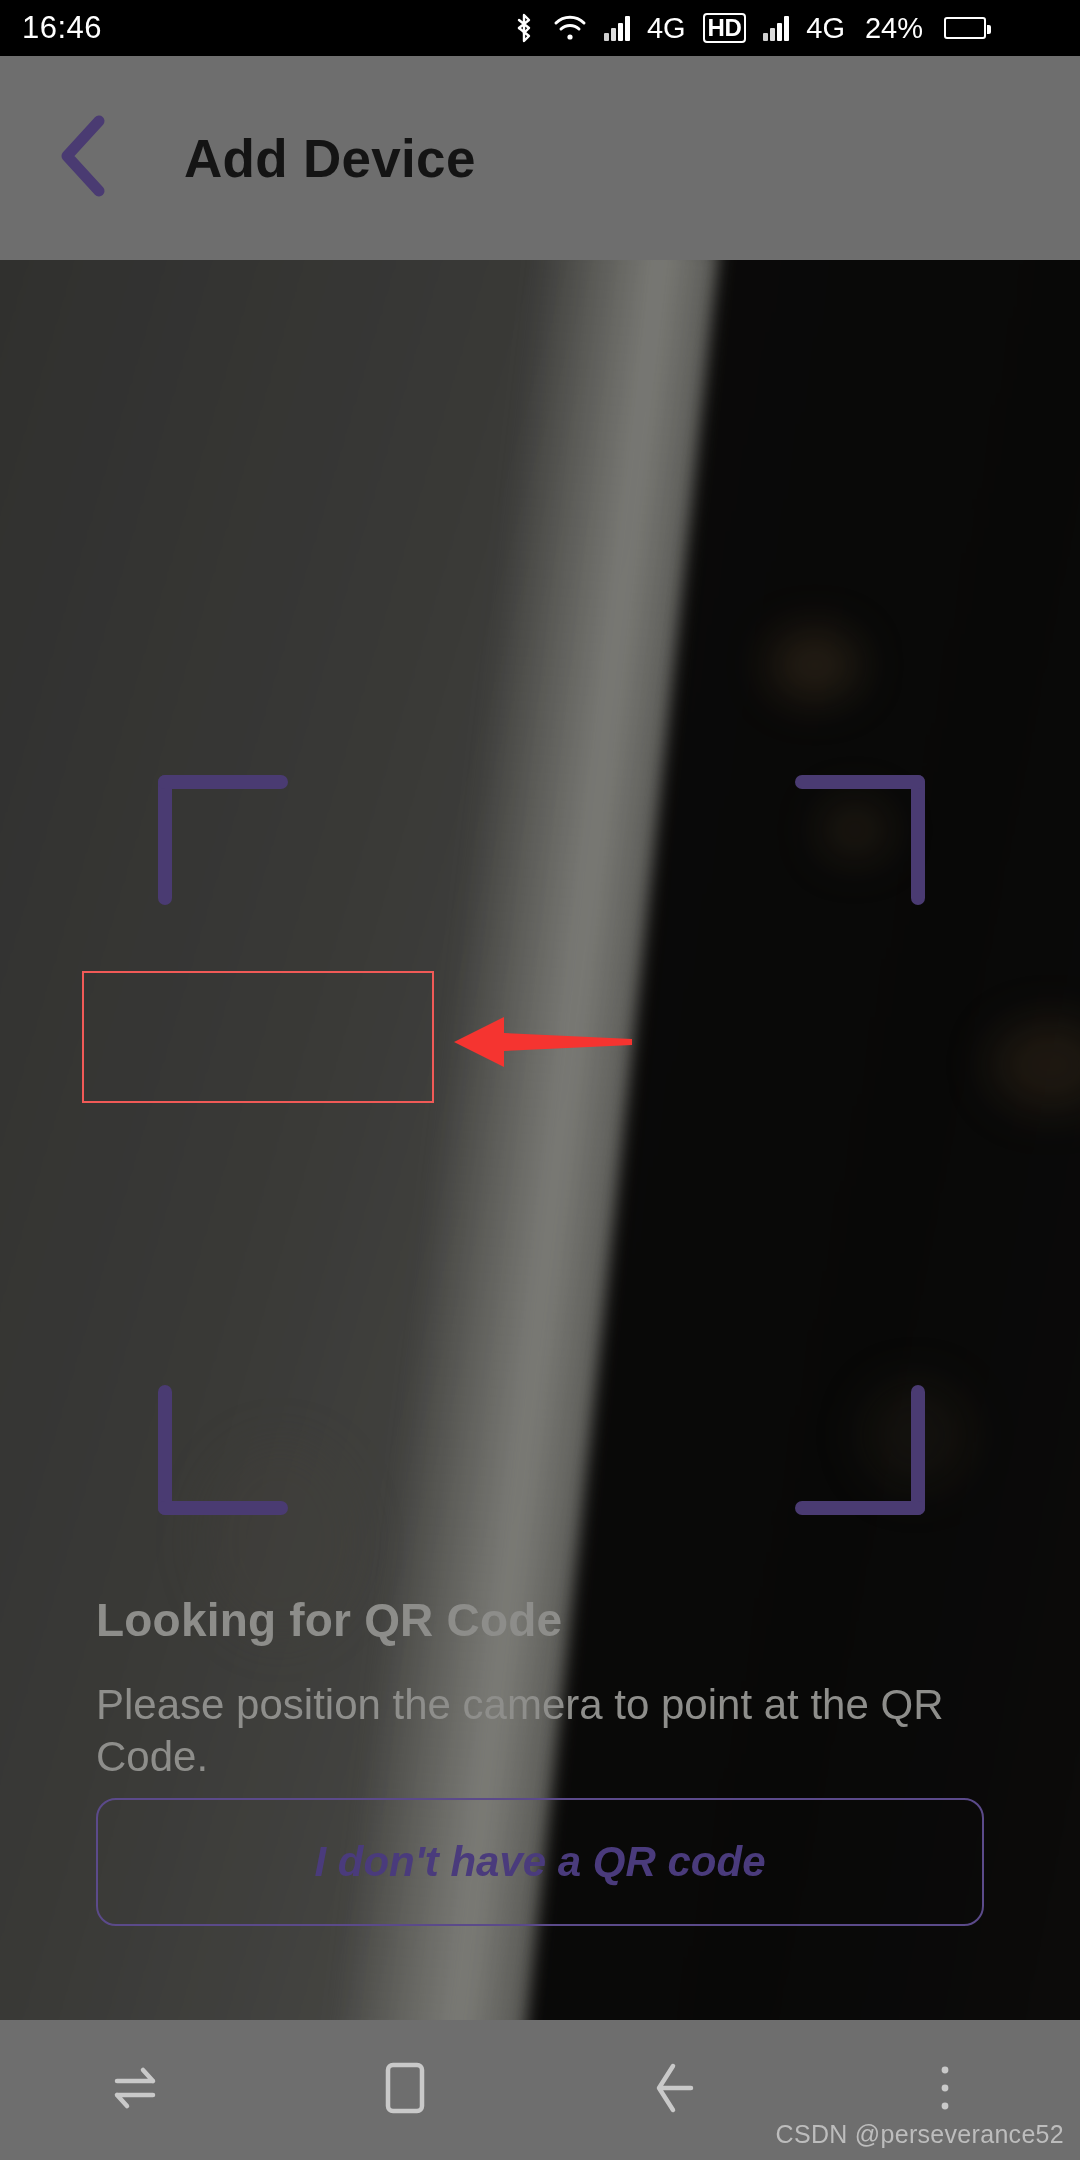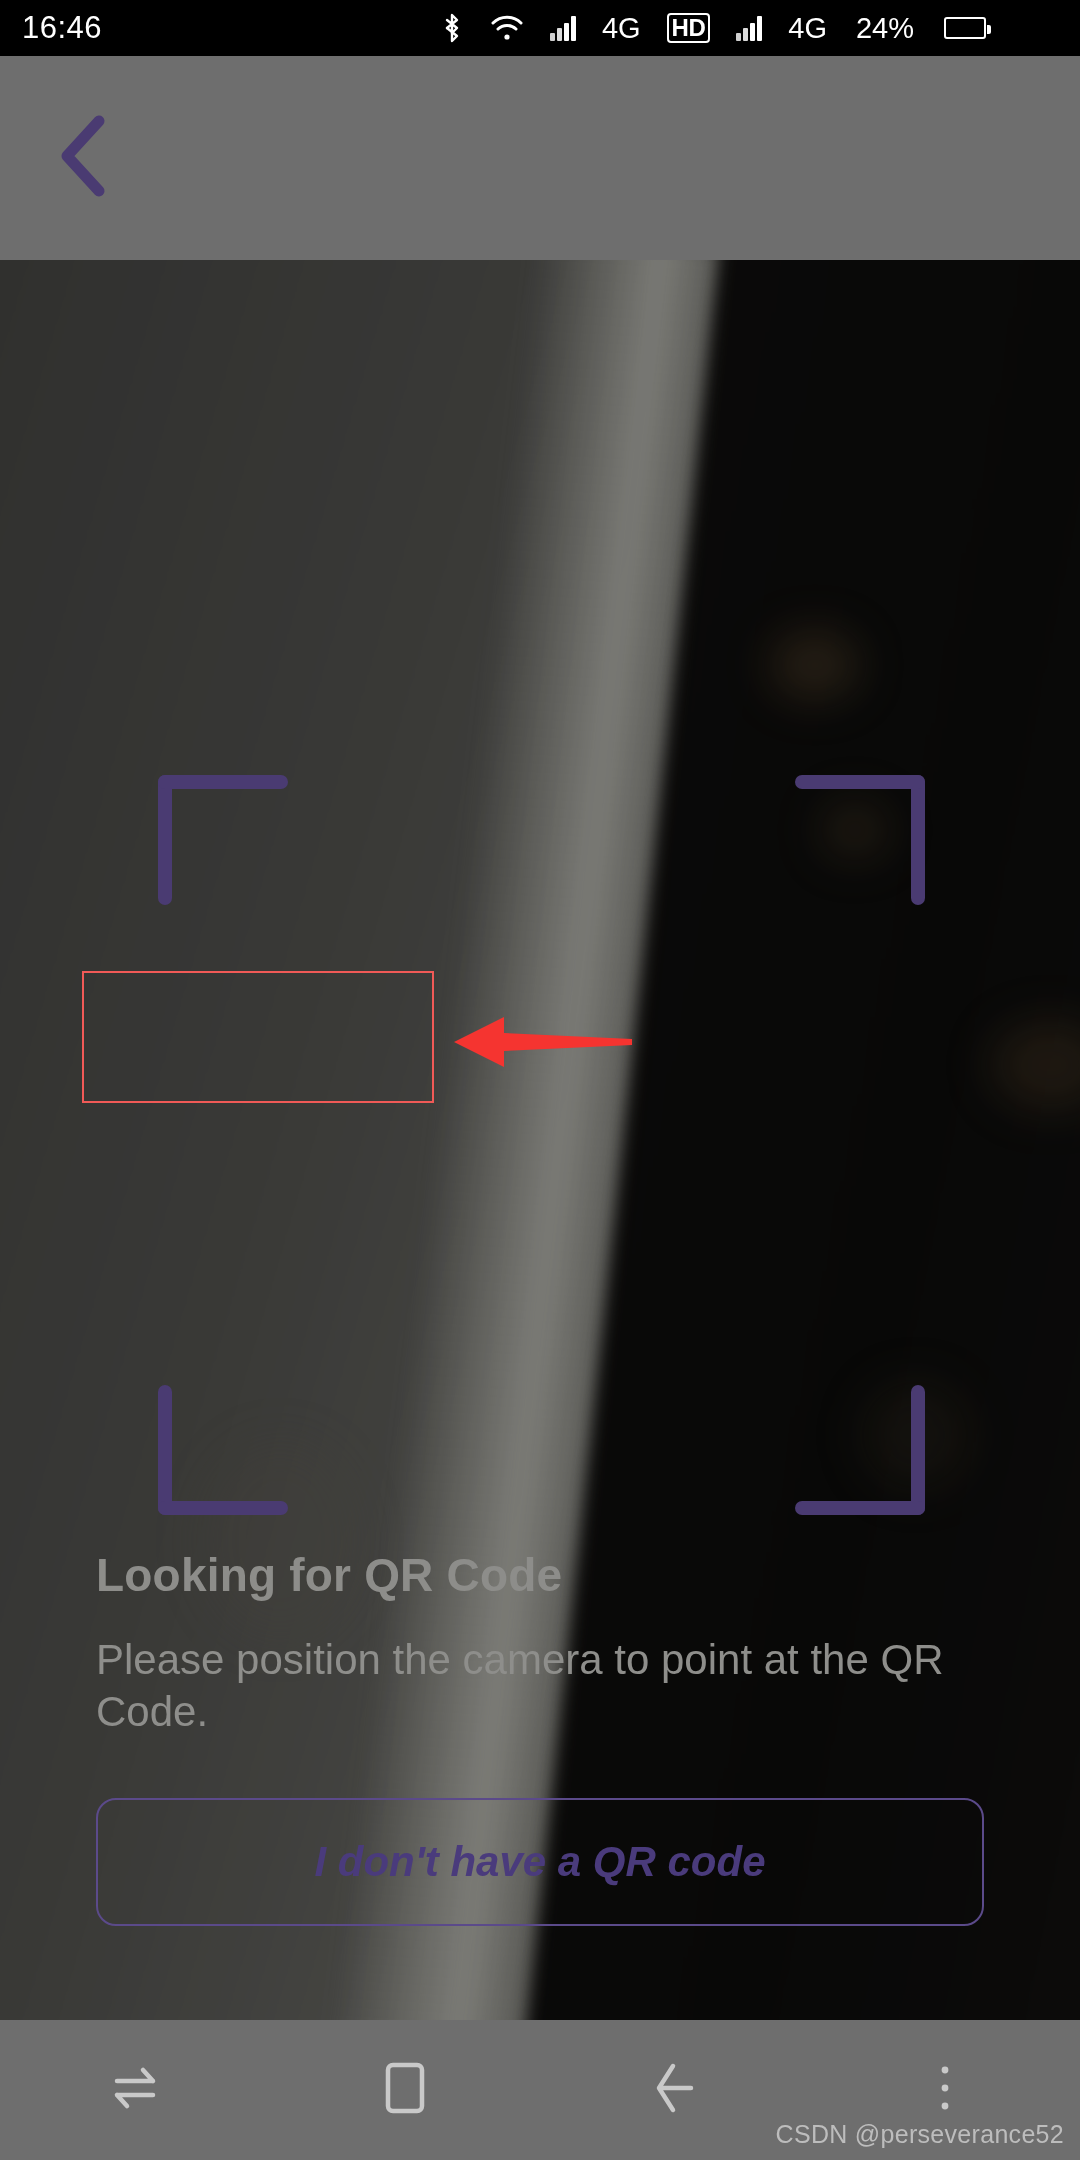--- a/index.html
+++ b/index.html
@@ -23,21 +23,21 @@
     display:flex; align-items:center;
     padding:0 22px;
     z-index:40;
   }
   #status-time {
     color:#fff; font-size:31px; letter-spacing:0.5px;
     font-family:"Liberation Sans", sans-serif;
   }
   #status-icons {
     margin-left:auto;
-    display:flex; align-items:center; gap:26px;
+    display:flex; align-items:center; gap:17px;
     color:#fff;
   }
   .sico { display:flex; align-items:center; justify-content:center; }
   .bars { display:flex; align-items:flex-end; gap:2px; height:26px; }
   .bars i { display:block; width:5px; background:#fff; border-radius:1px; }
   .bars i:nth-child(1){height:8px; background:#cfcfcf;}
   .bars i:nth-child(2){height:13px; background:#dcdcdc;}
   .bars i:nth-child(3){height:18px;}
   .bars i:nth-child(4){height:25px;}
   .net-label { color:#fff; font-size:29px; line-height:1; }
@@ -132,21 +132,21 @@
   .corner.tr::after  { right:0; top:0; width:130px; height:14px; }
   .corner.bl { left:0; bottom:0; }
   .corner.bl::before { left:0; bottom:0; width:14px; height:130px; }
   .corner.bl::after  { left:0; bottom:0; width:130px; height:14px; }
   .corner.br { right:0; bottom:0; }
   .corner.br::before { right:0; bottom:0; width:14px; height:130px; }
   .corner.br::after  { right:0; bottom:0; width:130px; height:14px; }
 
   
   #scan-copy {
-    position:absolute; left:96px; top:1548px;
+    position:absolute; left:96px; top:1593px;
     width:920px;
     z-index:6;
   }
   #scan-heading {
     font-size:46px; font-weight:bold; color:#8d8d8a;
     letter-spacing:0.2px;
   }
   #scan-desc {
     margin-top:32px;
     font-size:42px; color:#8e8e8b; line-height:1.24;
@@ -265,20 +265,21 @@
   </div>
 
   <div id="app-bar">
     <div id="back-button">
       <span>
         <svg width="62" height="86" viewBox="0 0 62 86">
           <path d="M46 8 L14 43 L46 78" fill="none" stroke="#4a3b72" stroke-width="11" stroke-linecap="round" stroke-linejoin="round"></path>
         </svg>
       </span>
     </div>
+    <div id="page-title">Add Device</div>
   </div>
 
   <div id="camera-view">
     <div id="cam-left"></div>
     <div id="cam-highlight"></div>
     <div id="cam-dark"></div>
     <div class="cam-blob" id="blob1"></div>
     <div class="cam-blob" id="blob2"></div>
     <div class="cam-blob" id="blob3"></div>
     <div class="cam-blob" id="blob4"></div>

